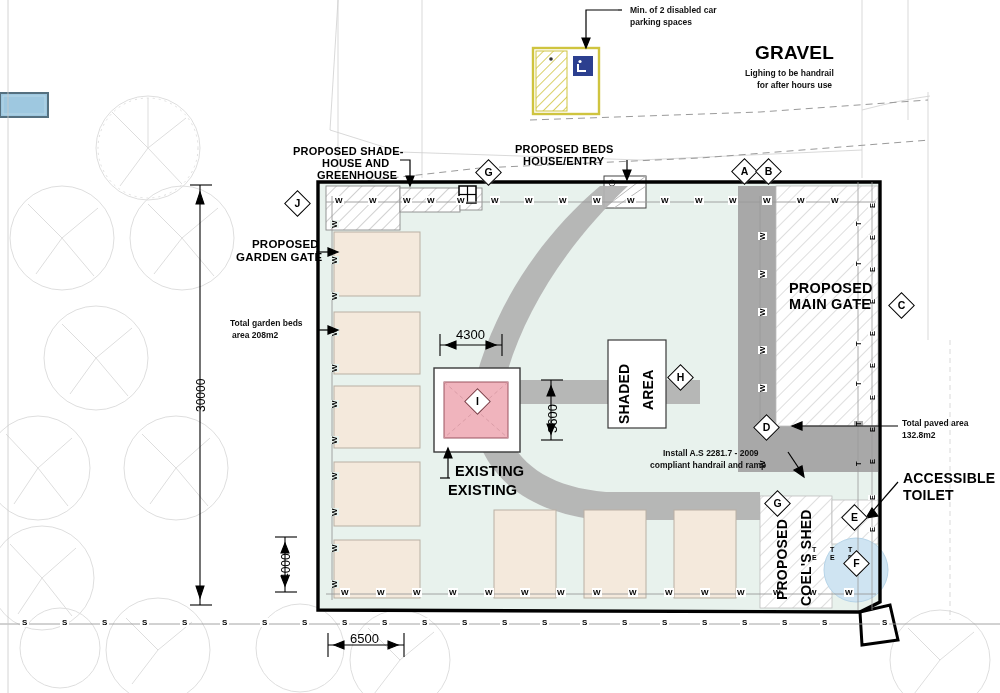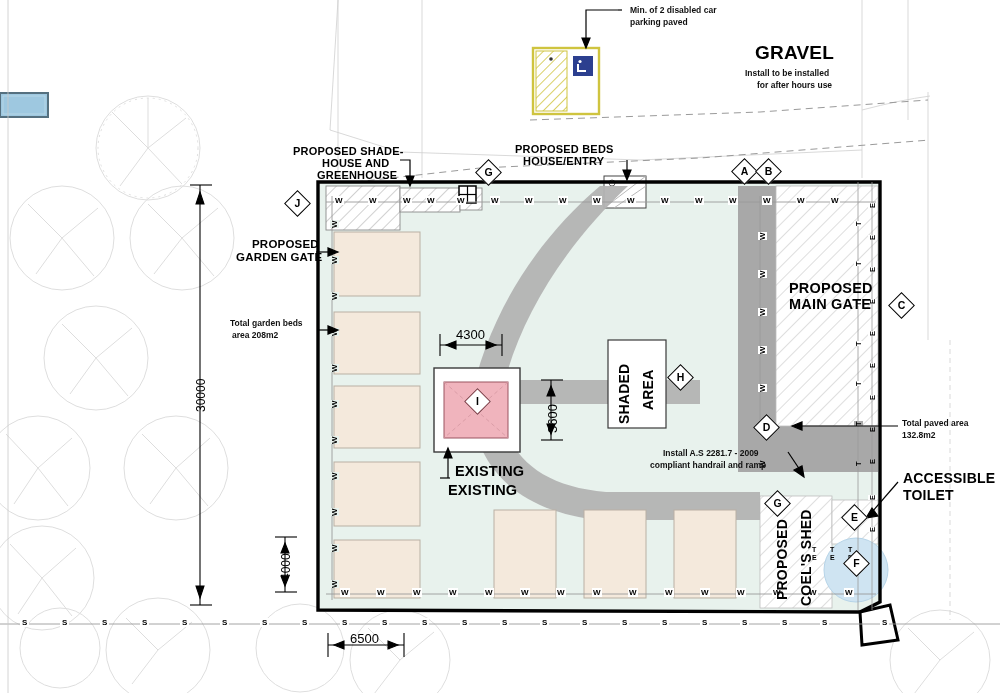--- a/index.html
+++ b/index.html
@@ -396,25 +396,25 @@
 
       <line x1="551" y1="380" x2="551" y2="440"></line>
       <line x1="541" y1="380" x2="563" y2="380"></line>
       <line x1="541" y1="440" x2="563" y2="440"></line>
       <polygon points="551,386 547,396 555,396" fill="#000"></polygon>
       <polygon points="551,434 547,424 555,424" fill="#000"></polygon>
     </g>
   </svg>
 
   <div class="lbl" style="left:755px;top:42px;font-size:19px;">GRAVEL</div>
-  <div class="note" style="left:745px;top:68px;">Install to be installed</div>
+  <div class="note" style="left:745px;top:68px;">Lighing to be handrail</div>
   <div class="note" style="left:745px;top:80px;padding-left:12px;">for after hours use</div>
 
   <div class="note" style="left:630px;top:5px;">Min. of 2 disabled car</div>
-  <div class="note" style="left:630px;top:17px;">parking paved</div>
+  <div class="note" style="left:630px;top:17px;">parking spaces</div>
 
   <div class="lbl" style="left:293px;top:145px;font-size:11px;">PROPOSED SHADE-</div>
   <div class="lbl" style="left:322px;top:157px;font-size:11px;">HOUSE AND</div>
   <div class="lbl" style="left:317px;top:169px;font-size:11px;">GREENHOUSE</div>
 
   <div class="lbl" style="left:515px;top:143px;font-size:11px;">PROPOSED BEDS</div>
   <div class="lbl" style="left:523px;top:155px;font-size:11px;">HOUSE/ENTRY</div>
 
   <div class="lbl" style="left:252px;top:238px;font-size:11.5px;">PROPOSED</div>
   <div class="lbl" style="left:236px;top:251px;font-size:11.5px;">GARDEN GATE</div>

